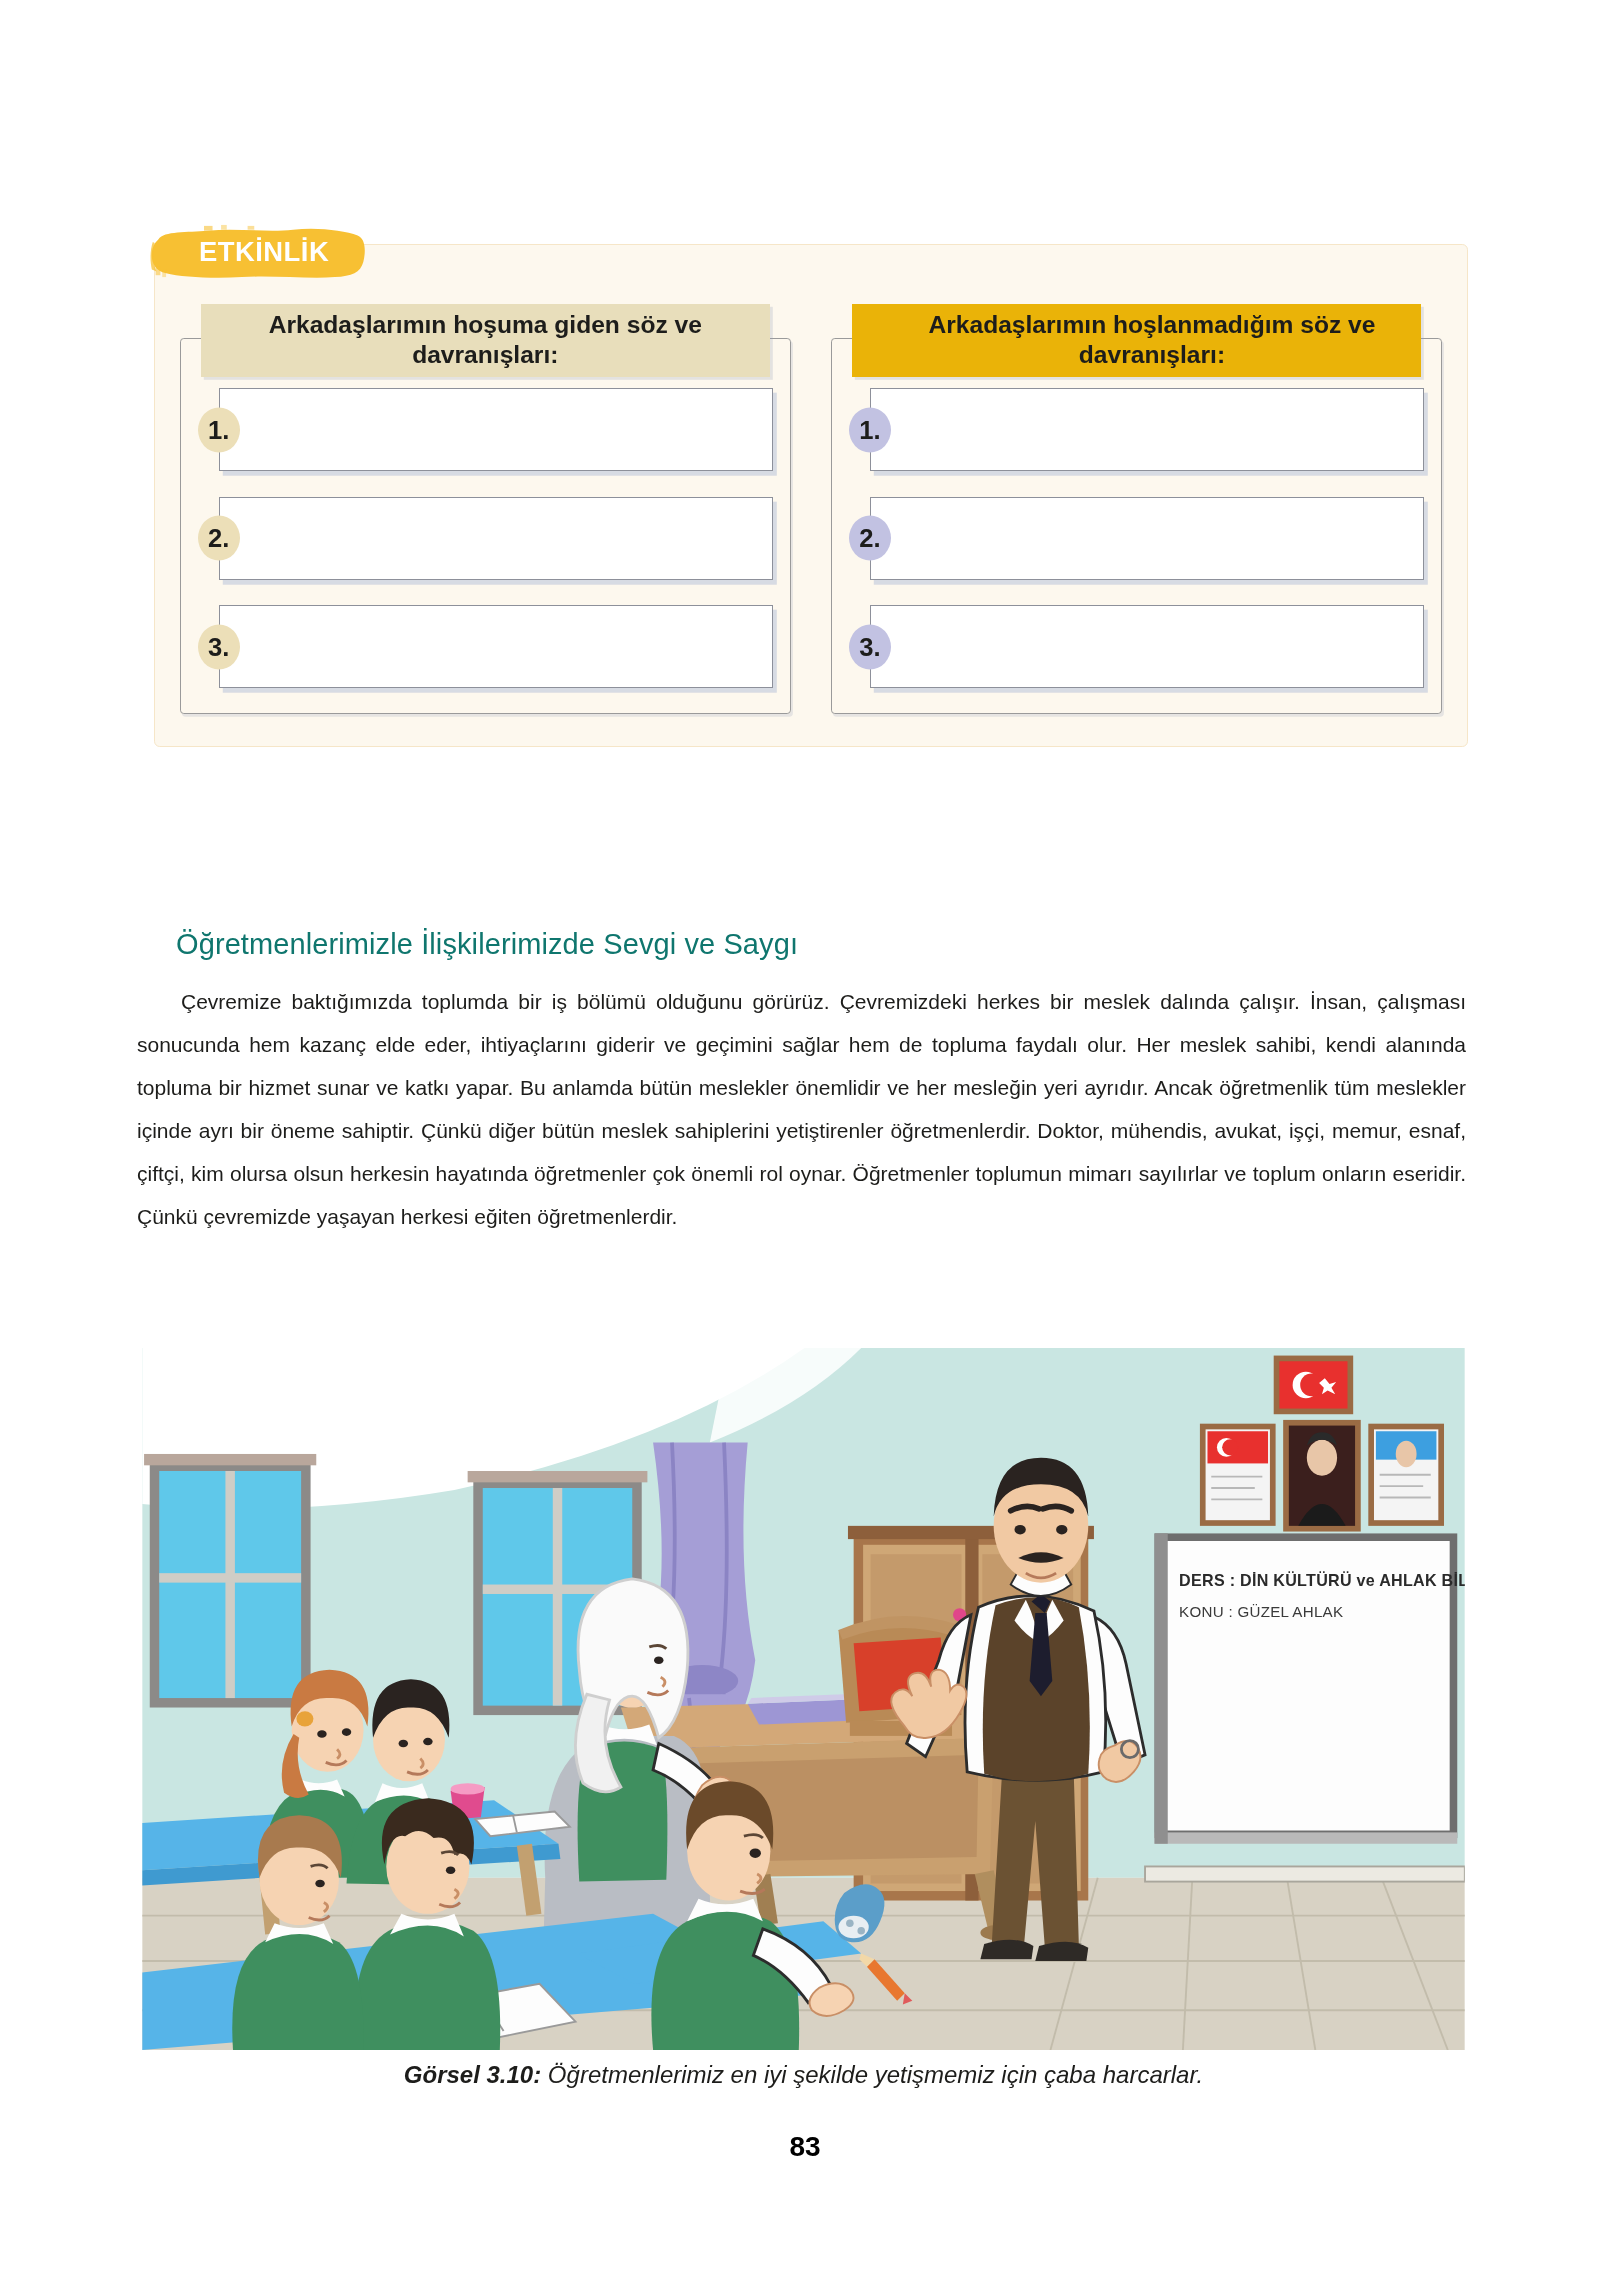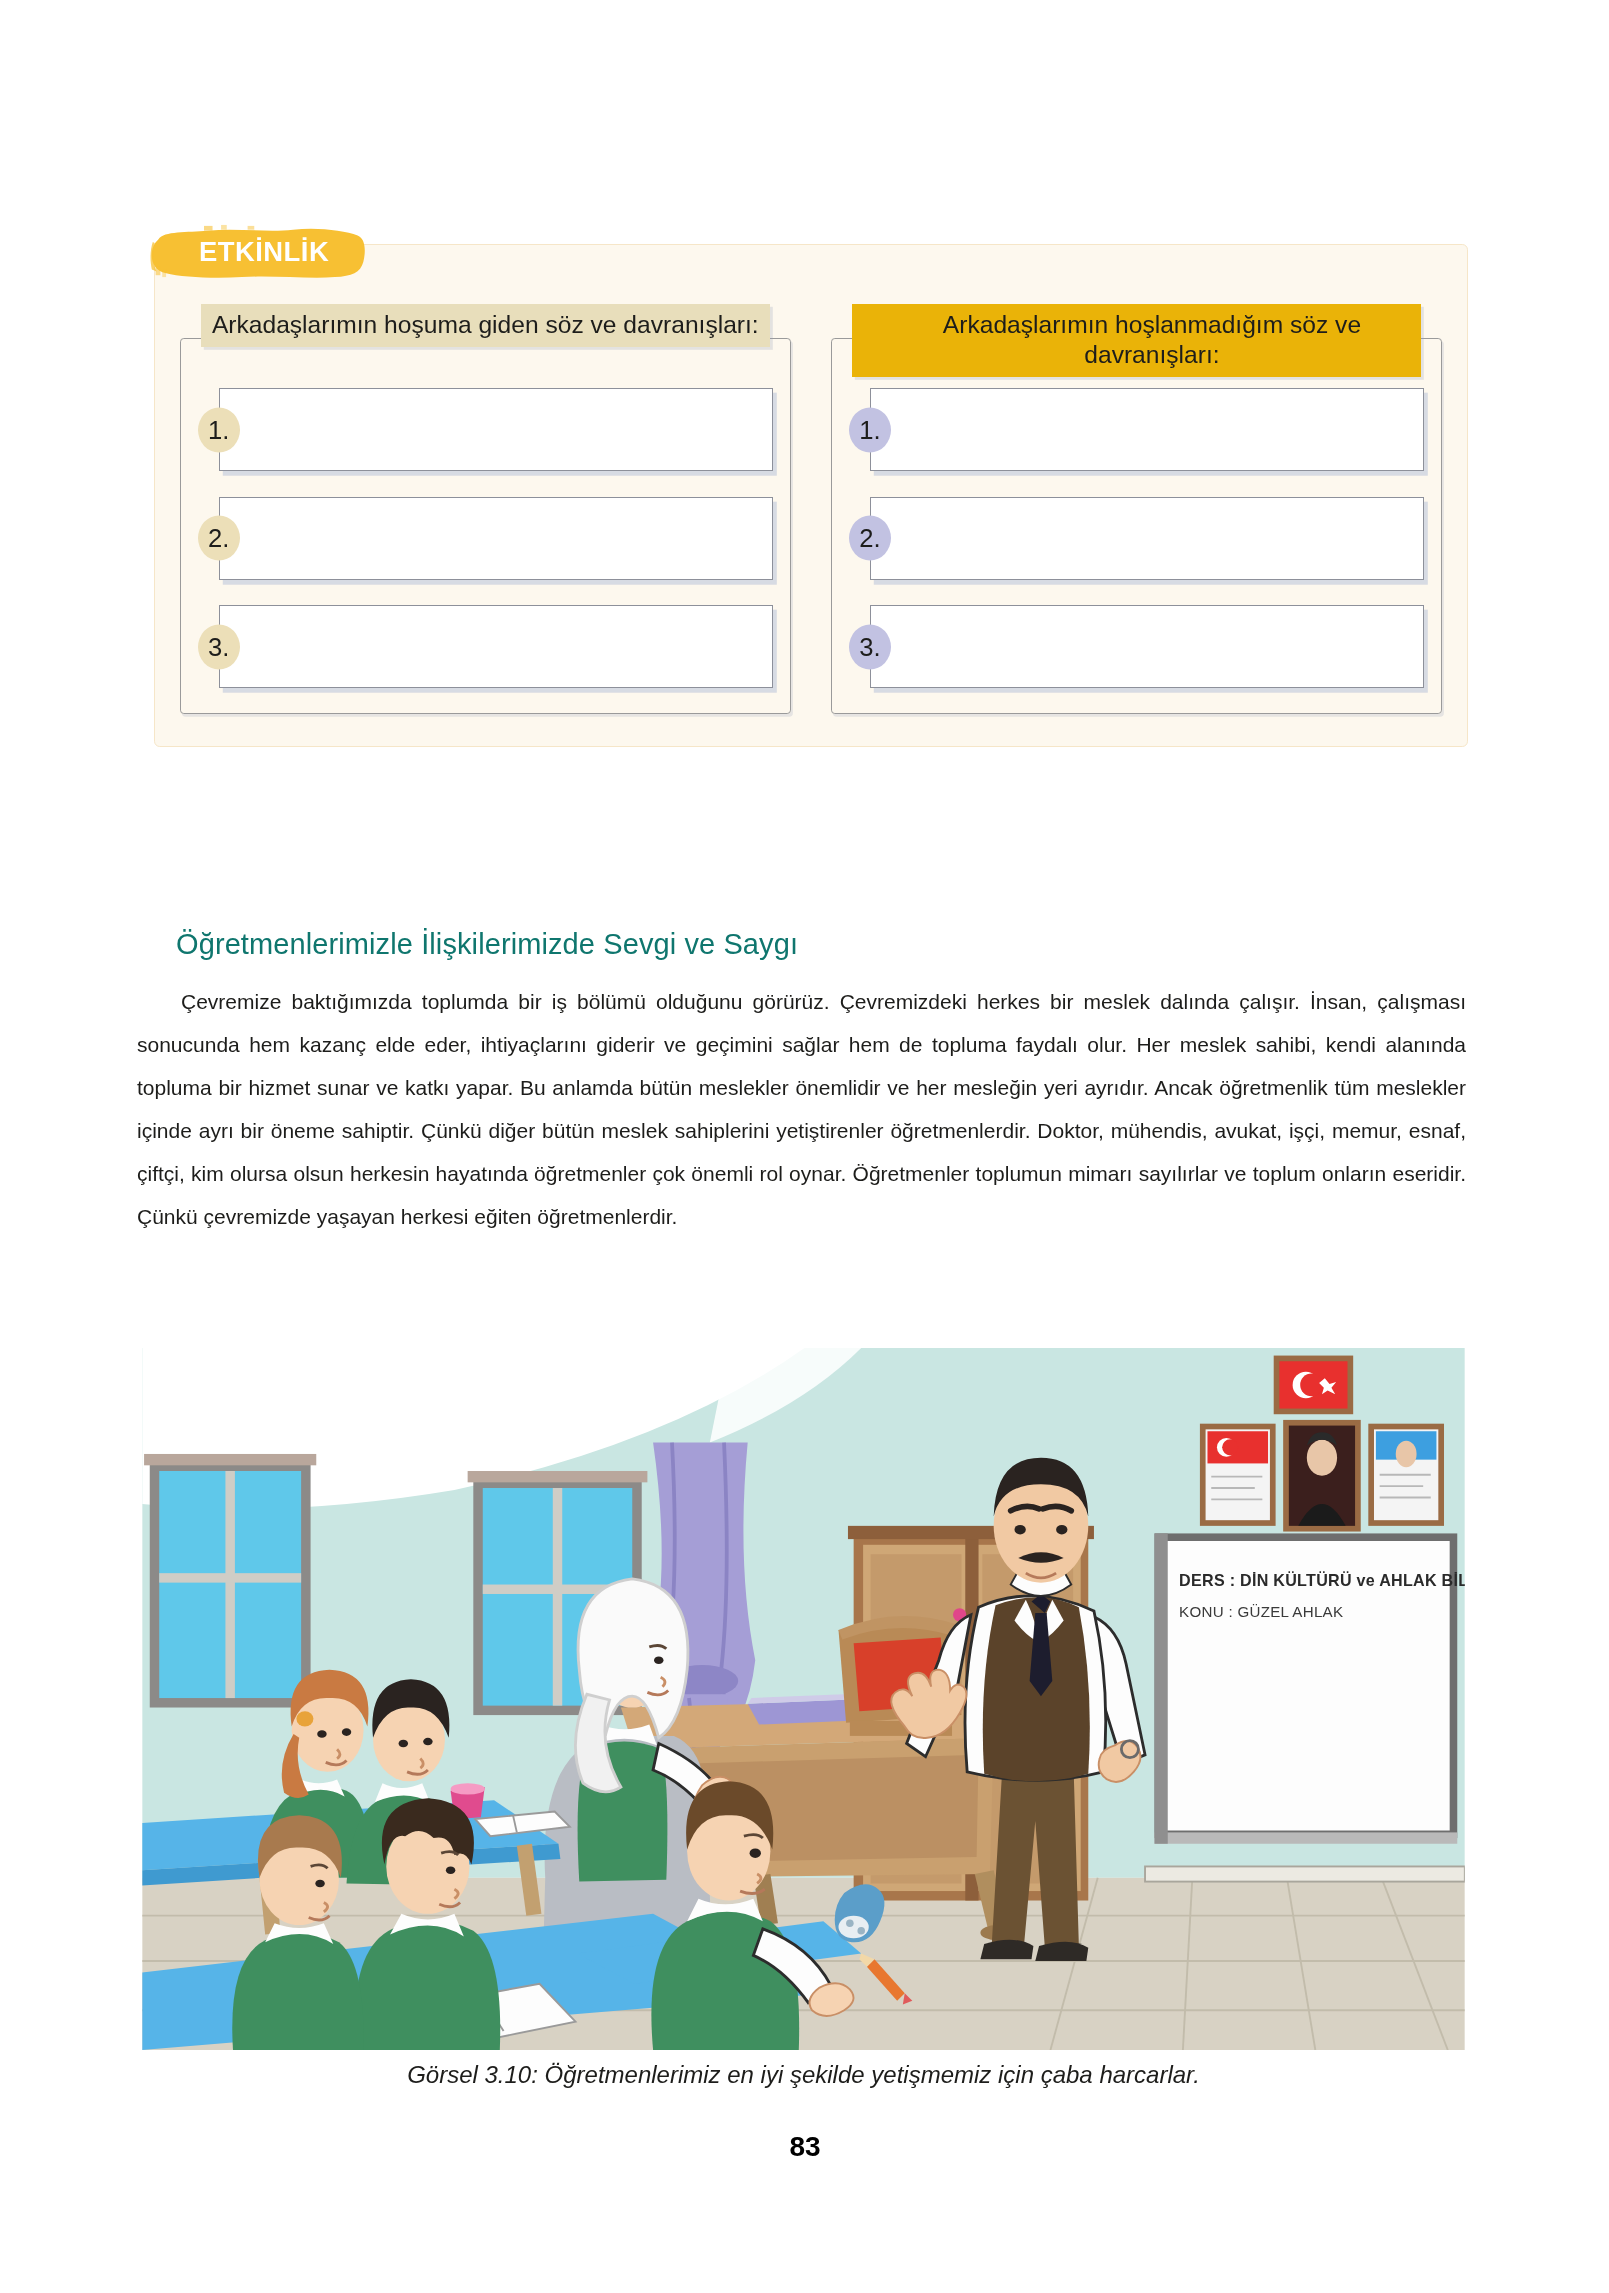--- a/index.html
+++ b/index.html
@@ -74,20 +74,21 @@
   .columns {
     display: flex;
     gap: 40px;
     justify-content: space-between;
   }
 
   .column {
     position: relative;
     flex: 1 1 0;
     min-width: 0;
+    font-weight: bold;
   }
 
   .col-frame {
     border: 1.9px solid #9a9a9a;
     border-radius: 3.8px;
     background: transparent;
     margin-top: 34px;
     padding: 49px 17px 24.6px 17px;
     box-sizing: border-box;
     box-shadow: 1.9px 2.8px 0 rgba(150,160,185,0.22);
@@ -185,21 +186,21 @@
   .caption {
     position: absolute;
     left: 142px;
     top: 2061px;
     width: 1323px;
     text-align: center;
     font-size: 24px;
     font-style: italic;
     color: #1d1d1b;
   }
-  .caption b { font-style: italic; font-weight: normal; }
+  .caption b { font-style: italic; font-weight: bold; }
 
   .page-number {
     position: absolute;
     left: 0;
     top: 2131px;
     width: 1610px;
     text-align: center;
     font-size: 28px;
     font-weight: bold;
     color: #000000;

